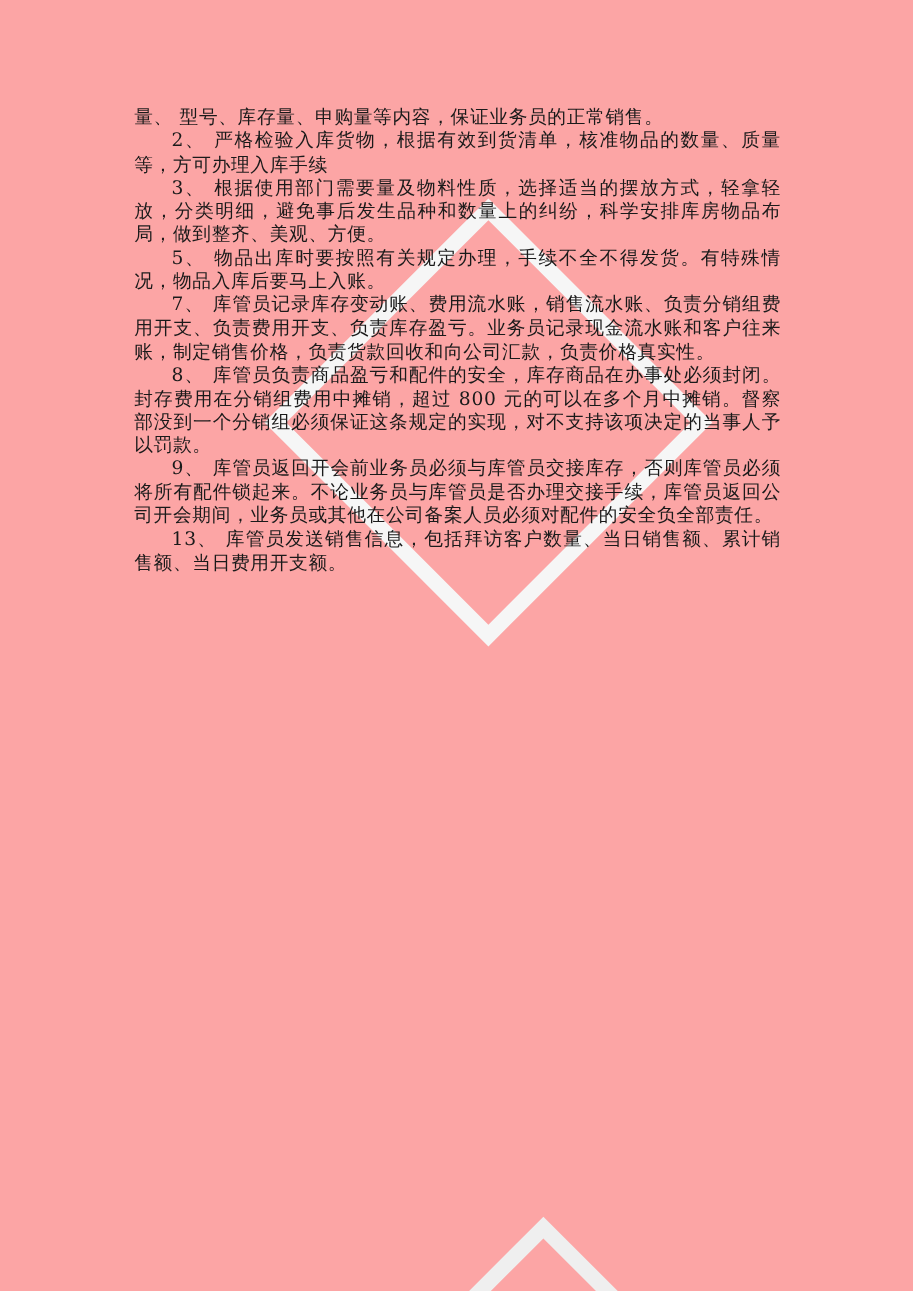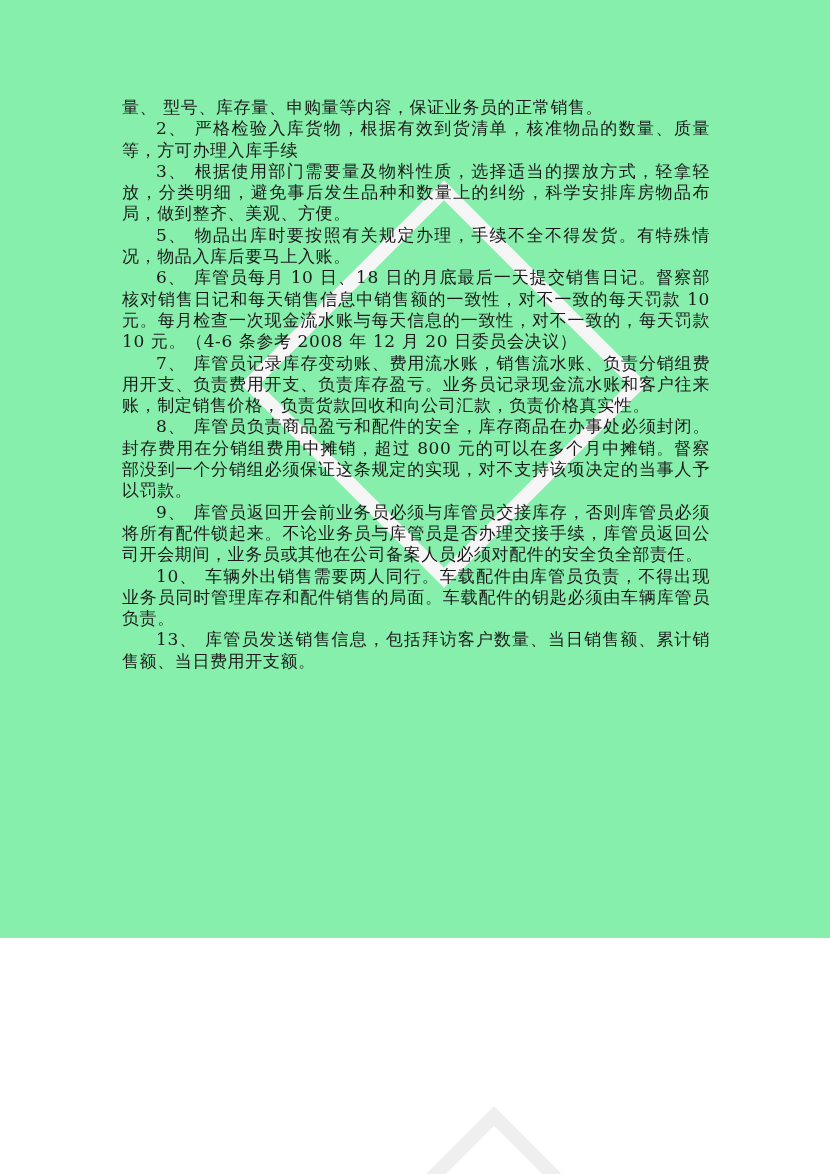--- a/index.html
+++ b/index.html
@@ -12,22 +12,22 @@
       height: 1174px;
       position: relative;
       overflow: hidden;
       font-family: "DejaVu Serif", "Liberation Serif", serif;
       color: #1a1a1a;
     }
     .page {
       position: absolute;
       left: 0; top: 0;
       width: 830px;
-      height: 938px;
-      background: #86efac;
+      height: 1174px;
+      background: #fca5a5;
     }
     .watermark {
       position: absolute;
       pointer-events: none;
     }
     .wm-diamond {
       position: absolute;
       border: 14px solid #f0f0f0;
       transform: rotate(45deg);
     }
@@ -71,20 +71,18 @@
     <div class="wm-diamond mid"></div>
     <div class="wm-diamond bottom"></div>
   </div>
 
   <div class="content">
     <p class="para">量、 型号、库存量、申购量等内容，保证业务员的正常销售。</p>
 
     <p class="para indent"><span class="num">2、</span><span>严格检验入库货物，根据有效到货清单，核准物品的数量、质量等，方可办理入库手续</span></p>
     <p class="para indent"><span class="num">3、</span><span>根据使用部门需要量及物料性质，选择适当的摆放方式，轻拿轻放，分类明细，避免事后发生品种和数量上的纠纷，科学安排库房物品布局，做到整齐、美观、方便。</span></p>
     <p class="para indent"><span class="num">5、</span><span>物品出库时要按照有关规定办理，手续不全不得发货。有特殊情况，物品入库后要马上入账。</span></p>
-    <p class="para indent"><span class="num">6、</span><span>库管员每月 10 日、18 日的月底最后一天提交销售日记。督察部核对销售日记和每天销售信息中销售额的一致性，对不一致的每天罚款 10 元。每月检查一次现金流水账与每天信息的一致性，对不一致的，每天罚款 10 元。（4-6 条参考 2008 年 12 月 20 日委员会决议）</span></p>
     <p class="para indent"><span class="num">7、</span><span>库管员记录库存变动账、费用流水账，销售流水账、负责分销组费用开支、负责费用开支、负责库存盈亏。业务员记录现金流水账和客户往来账，制定销售价格，负责货款回收和向公司汇款，负责价格真实性。</span></p>
     <p class="para indent"><span class="num">8、</span><span>库管员负责商品盈亏和配件的安全，库存商品在办事处必须封闭。封存费用在分销组费用中摊销，超过 800 元的可以在多个月中摊销。督察部没到一个分销组必须保证这条规定的实现，对不支持该项决定的当事人予以罚款。</span></p>
     <p class="para indent"><span class="num">9、</span><span>库管员返回开会前业务员必须与库管员交接库存，否则库管员必须将所有配件锁起来。不论业务员与库管员是否办理交接手续，库管员返回公司开会期间，业务员或其他在公司备案人员必须对配件的安全负全部责任。</span></p>
-    <p class="para indent"><span class="num">10、</span><span>车辆外出销售需要两人同行。车载配件由库管员负责，不得出现业务员同时管理库存和配件销售的局面。车载配件的钥匙必须由车辆库管员负责。</span></p>
     <p class="para indent"><span class="num">13、</span><span>库管员发送销售信息，包括拜访客户数量、当日销售额、累计销售额、当日费用开支额。</span></p>
   </div>
 </div>
 
 </body></html>

